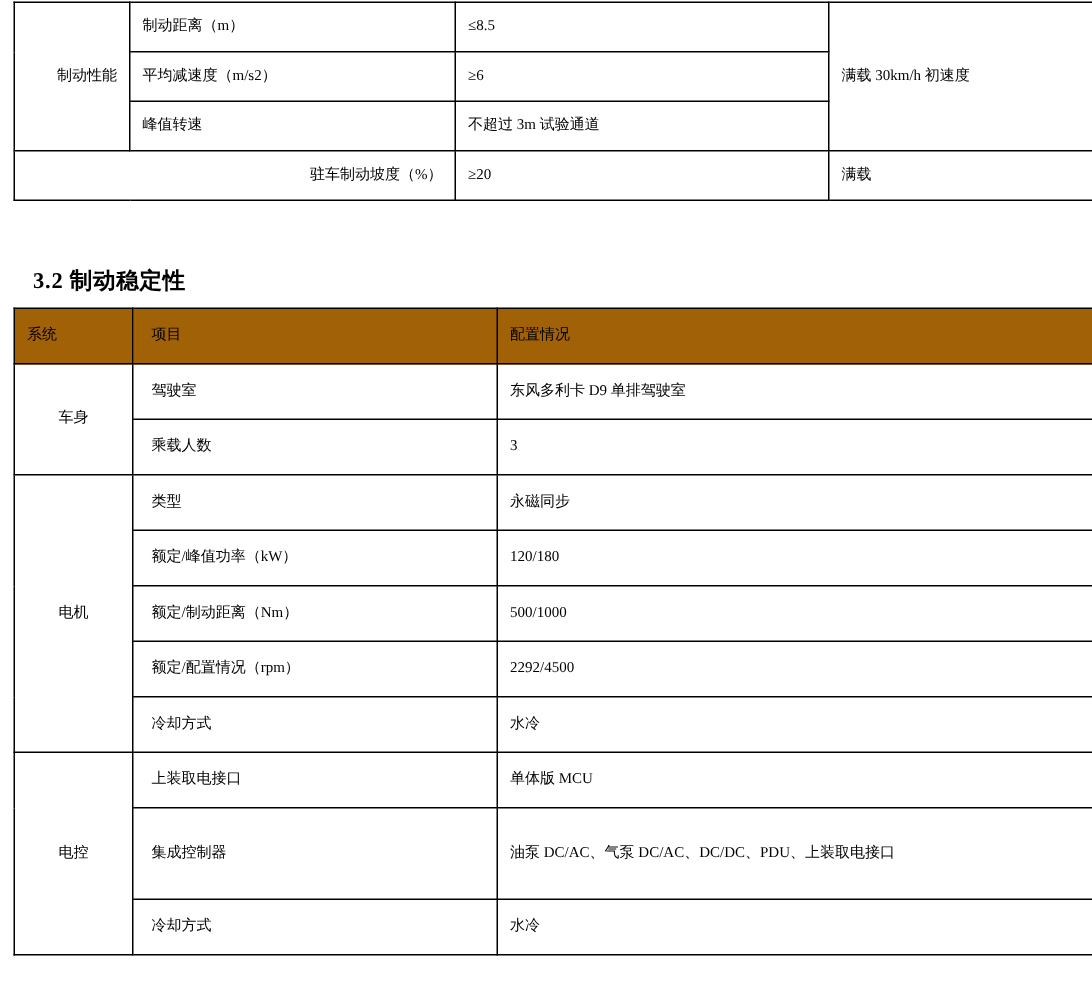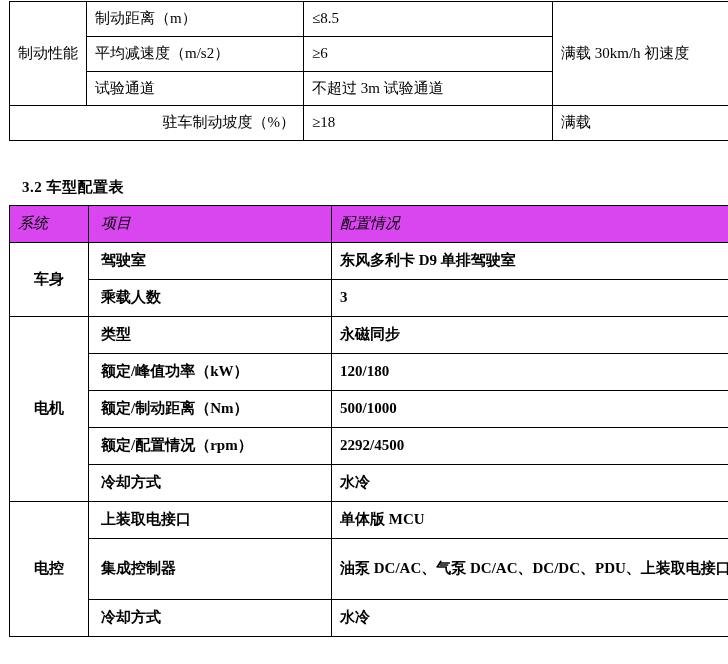--- a/index.html
+++ b/index.html
@@ -22,21 +22,21 @@
   }
 
   
   table {
     border-collapse: collapse;
     table-layout: fixed;
   }
   td, th {
     border: 1px solid #000000;
     padding: 6px 8px;
-    font-size: 15px;
+    font-size: 10px;
     line-height: 1.45;
     vertical-align: middle;
     text-align: left;
     font-weight: normal;
   }
 
   
   .spec-table {
     position: absolute;
     left: 9px;
@@ -68,26 +68,24 @@
 
   
   .config-table {
     position: absolute;
     left: 9px;
     top: 205px;
     width: 710px;
   }
   .config-table td {
     height: 24px;
-    font-weight: bold;
   }
   .config-table thead td {
-    background: #d946ef;
+    background: #a16207;
     font-weight: normal;
-    font-style: italic;
   }
   .config-table .k0 { width: 62px; text-align: left; }
   .config-table .k1 { width: 222px; padding-left: 12px; }
   .config-table .k2 { width: 426px; }
   .config-table .grp {
     text-align: center;
   }
   .config-table .tall td {
     height: 48px;
     margin-left: 46px;
@@ -104,34 +102,34 @@
         <td class="c0" rowspan="3">制动性能</td>
         <td class="c1">制动距离（m）</td>
         <td class="c2">≤8.5</td>
         <td class="c3" rowspan="3">满载 30km/h 初速度</td>
       </tr>
       <tr>
         <td class="c1">平均减速度（m/s2）</td>
         <td class="c2">≥6</td>
       </tr>
       <tr>
-        <td class="c1">试验通道</td>
+        <td class="c1">峰值转速</td>
         <td class="c2">不超过 3m 试验通道</td>
       </tr>
       <tr>
         <td class="c0" colspan="2">驻车制动坡度（%）</td>
-        <td class="c2">≥18</td>
+        <td class="c2">≥20</td>
         <td class="c3">满载</td>
       </tr>
     </tbody>
   </table>
 
   <div class="section-heading">
     <span class="num">3.2</span>
-    <span>车型配置表</span>
+    <span>制动稳定性</span>
   </div>
 
   <table class="config-table">
     <thead>
       <tr>
         <td class="k0">系统</td>
         <td class="k1">项目</td>
         <td class="k2">配置情况</td>
       </tr>
     </thead>

